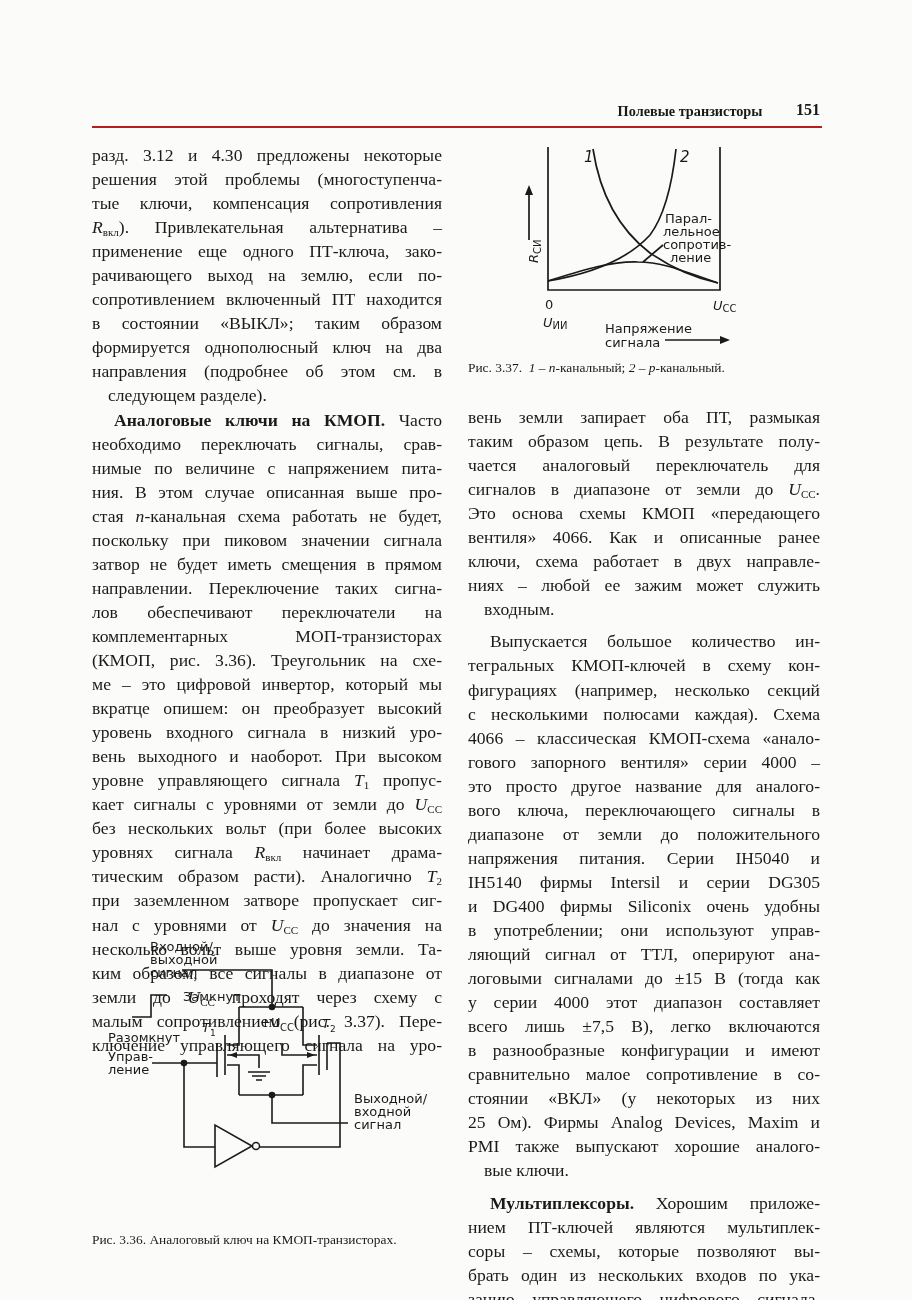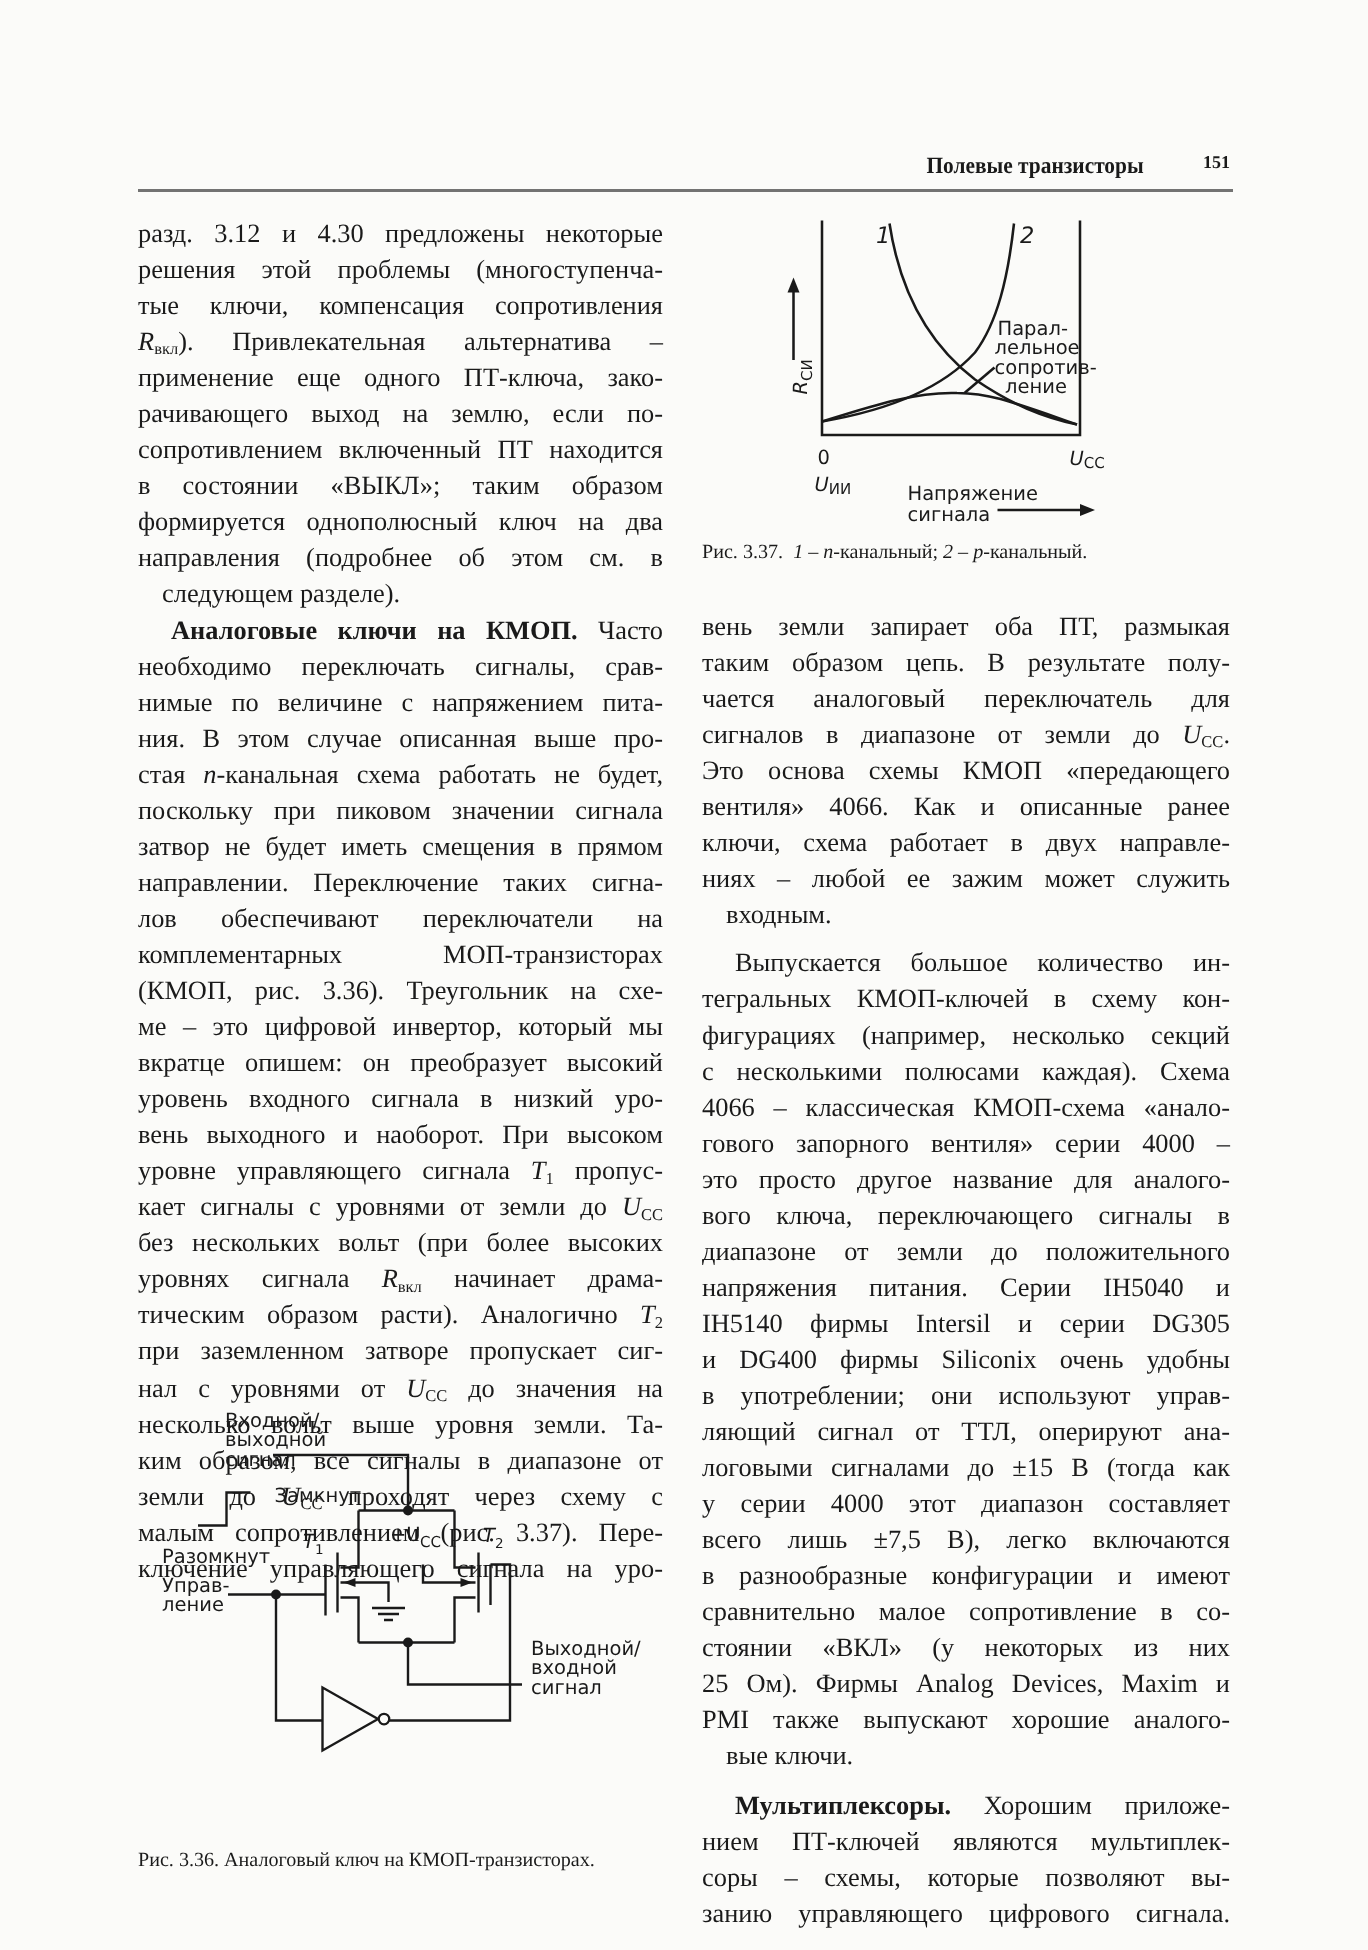--- a/index.html
+++ b/index.html
@@ -2,28 +2,28 @@
 <html><head>
 <meta charset="utf-8">
 <style>
   html, body { margin:0; padding:0; }
   body {
     width:912px; height:1300px; background:#fbfbf9; position:relative; overflow:hidden;
     font-family:"Liberation Serif", "DejaVu Serif", serif; color:#1a1a1a;
   }
   .header {
     position:absolute; left:92px; top:100px; width:730px; height:26px;
-    border-bottom:2px solid #737373;
+    border-bottom:2px solid #b91c1c;
   }
   .header .title {
     position:absolute; right:60px; top:2px; font-size:15.5px; font-weight:bold;
     font-family:"Liberation Serif", serif; transform:scaleX(0.92); transform-origin:right;
   }
   .header .pageno {
-    position:absolute; right:2px; top:1px; font-size:12px; font-weight:bold;
+    position:absolute; right:2px; top:1px; font-size:16px; font-weight:bold;
   }
   .col {
     position:absolute; font-size:17.6px; line-height:24.05px; text-align:justify;
   }
   .line { display:block; text-align:justify; text-align-last:justify; white-space:nowrap; height:24.05px; }
   .line.last { text-align-last:left;margin-left:16px; }
   .ind { padding-left:22px; }
   .bold { font-weight:bold; }
   .it { font-style:italic; }
   sub { font-size:11px; vertical-align:-3px; line-height:0; }
@@ -214,15 +214,16 @@
   <span class="line">сравнительно малое сопротивление в со-</span>
   <span class="line">стоянии «ВКЛ» (у некоторых из них</span>
   <span class="line">25 Ом). Фирмы Analog Devices, Maxim и</span>
   <span class="line">PMI также выпускают хорошие аналого-</span>
   <span class="line last">вые ключи.</span>
 
   <div style="height:8px"></div>
   <span class="line ind"><span class="bold">Мультиплексоры.</span> <span>Хорошим приложе-</span></span>
   <span class="line">нием ПТ-ключей являются мультиплек-</span>
   <span class="line">соры – схемы, которые позволяют вы-</span>
+  <span class="line">брать один из нескольких входов по ука-</span>
   <span class="line">занию управляющего цифрового сигнала.</span>
 
 </div>
 
 </body></html>

